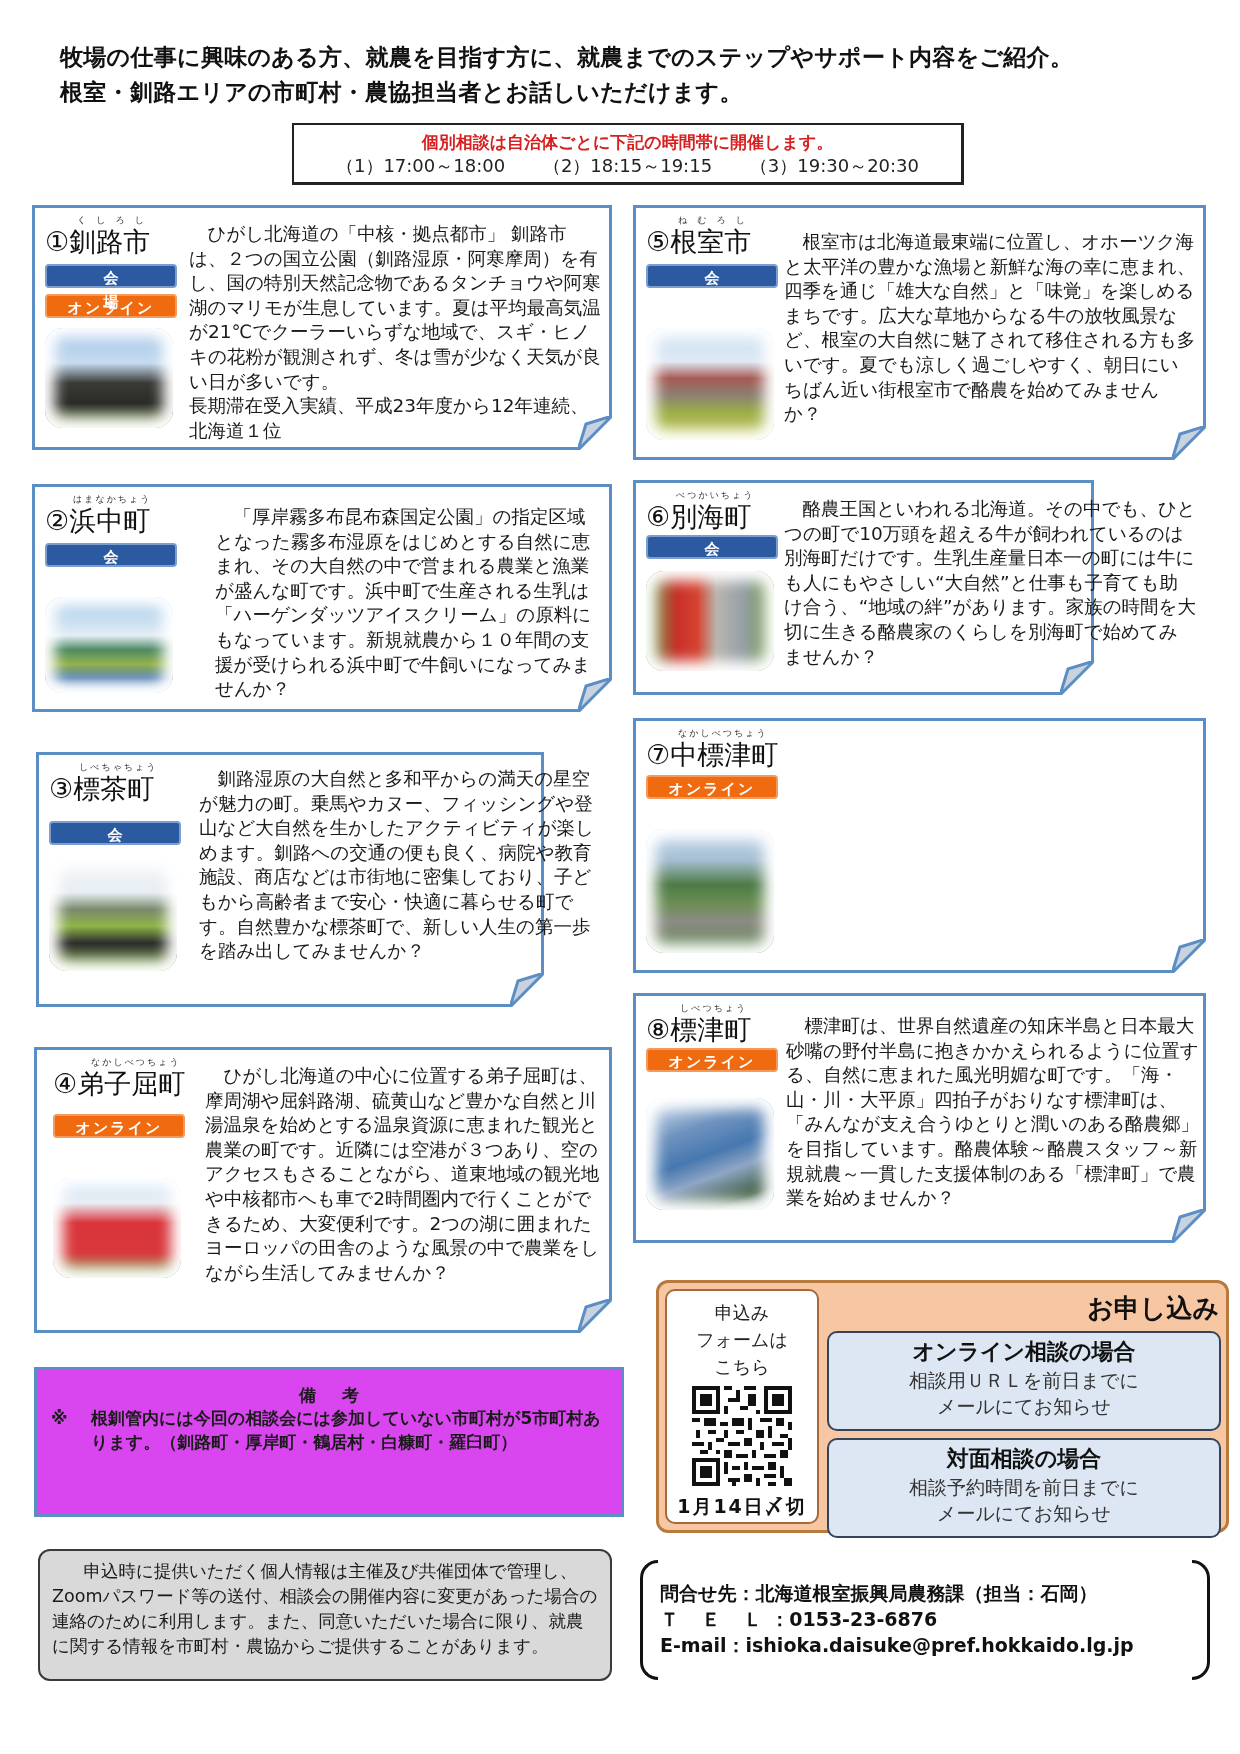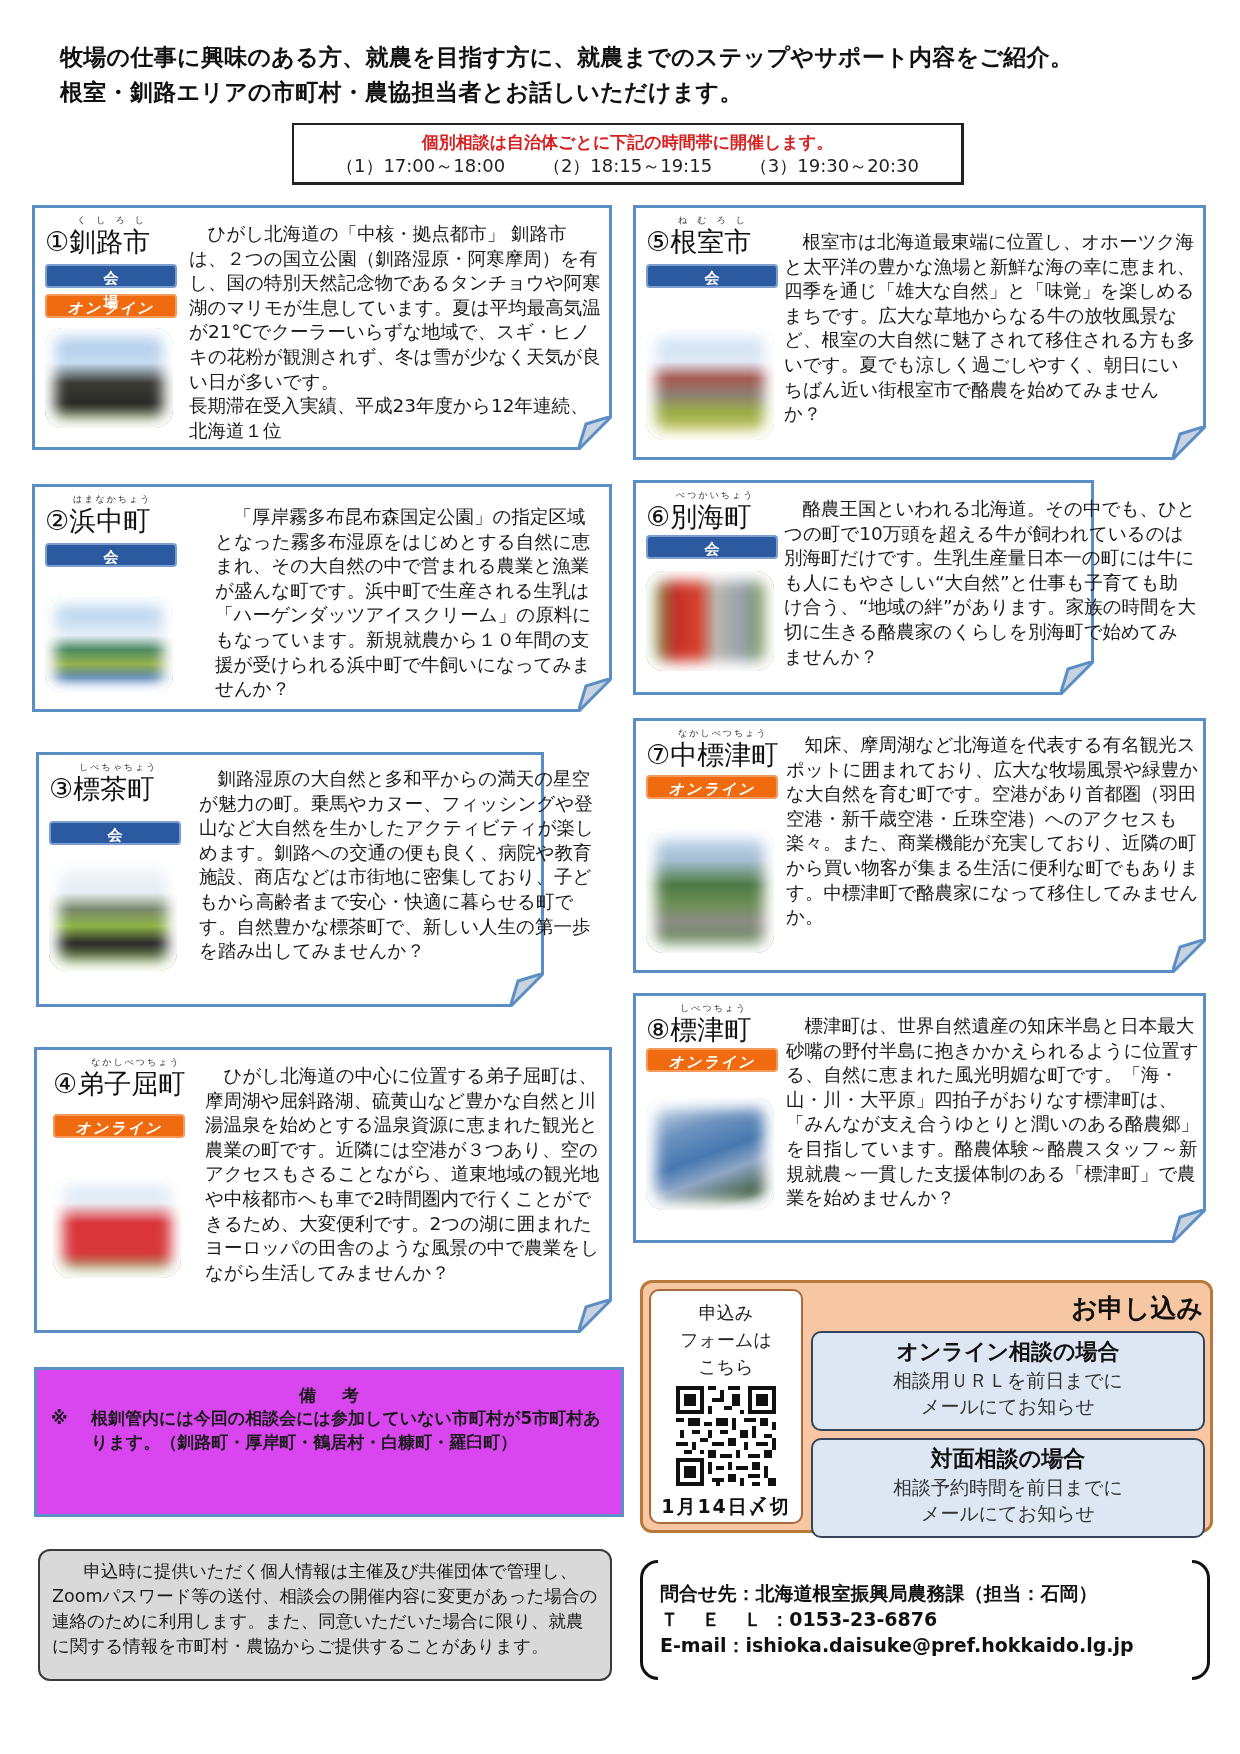--- a/index.html
+++ b/index.html
@@ -15,41 +15,41 @@
   .schedule .slots span { margin: 0 14px; }
 
   .card { position: absolute; border: 3px solid #5b8ec4; background: #fff; }
   .card .fold { position: absolute; right: -3px; bottom: -3px; width: 34px; height: 34px; }
   .card .fold svg { width: 100%; height: 100%; display: block; }
   .card .left { position: absolute; left: 10px; top: 6px; width: 140px; }
   .card .ruby { font-size: 9px; letter-spacing: 6px; color: #333; height: 12px; line-height: 12px; padding-left: 46px; white-space: nowrap; }
   .card .name { font-size: 27px; line-height: 32px; color: #111; white-space: nowrap; }
   .badge { display: block; width: 132px; height: 24px; line-height: 24px; color: #fff; font-weight: bold; font-size: 15px; text-align: center; border-radius: 4px; margin-top: 6px; }
   .badge.venue { background: #2c5aa0; border: 2px solid #7c9dd0; letter-spacing: 34px; padding-left: 34px; }
-  .badge.online { background: #f06a0f; border: 2px solid #f49a5a; letter-spacing: 2px; font-style: italic; }
+  .badge.online { background: #f06a0f; border: 2px solid #f49a5a; letter-spacing: 2px; }
   .photo { width: 128px; height: 100px; margin-top: 14px; border-radius: 18px; filter: blur(0.3px); box-shadow: 0 0 14px 10px #fff inset; }
   .card .body { position: absolute; font-size: 18.5px; line-height: 24.6px; color: #1a1a1a; text-indent: 1em; }
 
   .photo.cows { background: linear-gradient(180deg, #9fc2e6 0%, #c6dcf0 35%, #3b3b36 55%, #2a2a26 75%, #8ea468 100%); }
   .photo.silo { background: linear-gradient(180deg, #c9dff3 0%, #dfe9f4 30%, #a65a54 45%, #8c8070 60%, #9cae4a 75%, #c6c85a 100%); }
   .photo.wetland { background: linear-gradient(180deg, #9cc4e6 0%, #e4eef6 40%, #4f8a64 55%, #94b24c 70%, #4a7ab0 85%, #c9dbee 100%); }
   .photo.people { background: linear-gradient(90deg, #6e9a46 0%, #c8302a 25%, #d6422e 40%, #b9b5ae 55%, #98a1a8 75%, #6a9442 100%); }
   .photo.pasture { background: linear-gradient(180deg, #f2f5f7 0%, #e8eef3 30%, #7a8a6c 45%, #8eb446 60%, #2c2c2c 75%, #80aa48 100%); }
   .photo.hill { background: linear-gradient(180deg, #c6dbef 0%, #a7bfd3 25%, #4d7a46 45%, #6b8e54 60%, #8c8c84 75%, #58824a 100%); }
   .photo.bottles { background: linear-gradient(180deg, #c9def3 0%, #e9eef4 25%, #d9343a 45%, #d8393d 75%, #7ea850 100%); }
   .photo.coast { background: linear-gradient(160deg, #e5eef6 0%, #6f93bf 30%, #4678b0 50%, #8fa6c4 65%, #3f5e42 85%, #c6d4e6 100%); }
 
   .remarks { position: absolute; left: 34px; top: 1367px; width: 590px; height: 150px; border: 3px solid #5b8ec4; background: #d946ef; padding: 14px 14px; }
   .remarks .title { text-align: center; font-weight: bold; font-size: 17px; letter-spacing: 26px; line-height: 22px; padding-left: 26px; }
   .remarks .text { font-weight: bold; font-size: 17px; line-height: 24px; padding-left: 40px; text-indent: -40px; }
   .remarks .mark { display: inline-block; width: 40px; text-indent: 0; }
 
   .privacy { position: absolute; left: 38px; top: 1549px; width: 574px; height: 132px; background: #d9d9d9; border: 2px solid #3a3a3a; border-radius: 12px; padding: 8px 12px 0 12px; font-size: 17.5px; line-height: 25px; color: #1a1a1a; text-indent: 1.8em; }
 
-  .apply { position: absolute; left: 640px; top: 1280px; width: 573px; height: 253px; background: #f7c7a3; border: 3px solid #b8793c; border-radius: 12px; }
+  .apply { position: absolute; left: 656px; top: 1280px; width: 573px; height: 253px; background: #f7c7a3; border: 3px solid #b8793c; border-radius: 12px; }
   .apply .qrbox { position: absolute; left: 6px; top: 6px; width: 154px; height: 235px; background: #fff; border: 2px solid #a8683a; border-radius: 10px; text-align: center; }
   .apply .qr-label { font-size: 18px; line-height: 27px; margin-top: 8px; color: #222; }
   .apply .qr { width: 100px; height: 100px; margin: 6px auto 0 auto; }
   .apply .qr svg { width: 100%; height: 100%; display: block; }
   .apply .deadline { font-weight: bold; font-size: 19px; margin-top: 8px; letter-spacing: 2px; color: #111; }
   .apply .title { position: absolute; left: 170px; top: 8px; width: 390px; text-align: right; font-weight: bold; font-size: 26px; line-height: 34px; color: #111; }
   .apply .case { position: absolute; left: 168px; width: 394px; height: 100px; background: #dce7f3; border: 2px solid #35445a; border-radius: 10px; text-align: center; }
   .apply .case .h { font-weight: bold; font-size: 22px; line-height: 30px; margin-top: 4px; color: #111; }
   .apply .case .d { font-size: 19px; line-height: 26px; color: #333; }
 
@@ -160,21 +160,20 @@
     </div>
 </div>
 
 <div class="card" style="left:633px;top:718px;width:573px;height:255px;">
   <div class="left">
     <div class="ruby" style="padding-left:32px;letter-spacing:2px;">なかしべつちょう</div>
     <div class="name"><span>⑦</span><span>中標津町</span></div>
     <span class="badge online" style="margin-top:4px;">オンライン</span>
     <div class="photo hill" style="margin-top:30px;height:124px;"></div>
   </div>
-  <div class="body" style="left:150px;top:12px;width:414px;">知床、摩周湖など北海道を代表する有名観光スポットに囲まれており、広大な牧場風景や緑豊かな大自然を育む町です。空港があり首都圏（羽田空港・新千歳空港・丘珠空港）へのアクセスも楽々。また、商業機能が充実しており、近隣の町から買い物客が集まる生活に便利な町でもあります。中標津町で酪農家になって移住してみませんか。</div>
   <div class="fold">
       <svg viewBox="0 0 34 34">
         <polygon points="34,0 34,34 0,34" fill="#fff"></polygon>
         <polygon points="34,0 0,34 8,8" fill="#c9d3df" stroke="#5b8ec4" stroke-width="3"></polygon>
       </svg>
     </div>
 </div>
 
 <div class="card" style="left:34px;top:1047px;width:578px;height:286px;">
   <div class="left">

